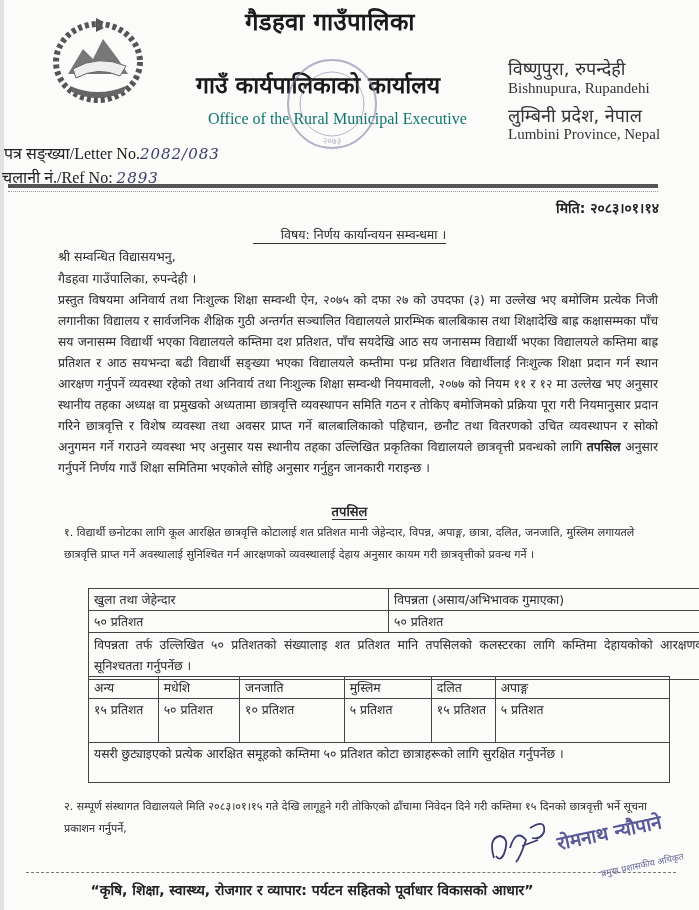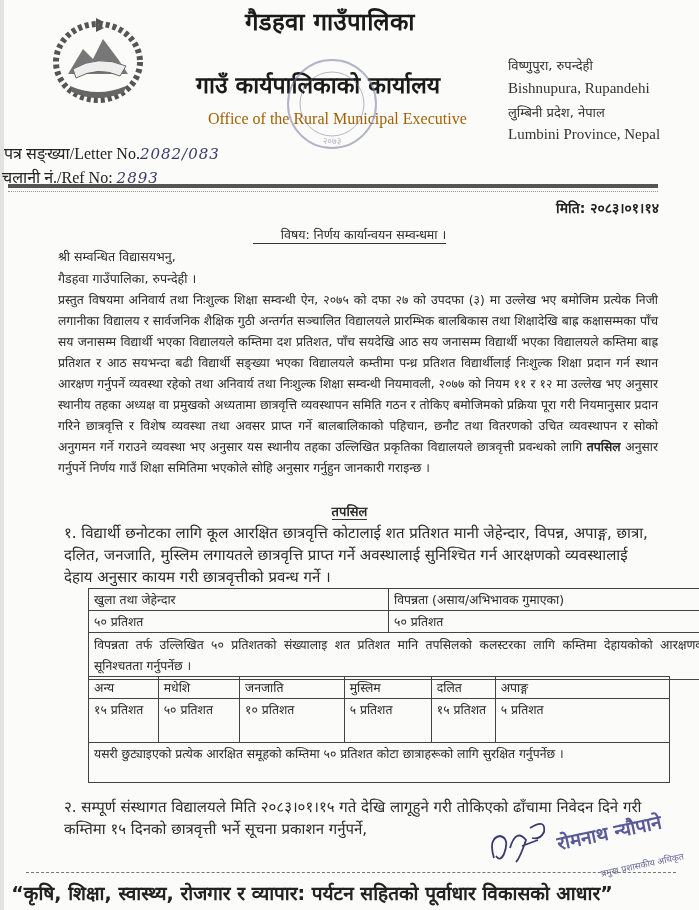--- a/index.html
+++ b/index.html
@@ -8,50 +8,50 @@
     font-family: "DejaVu Sans", sans-serif; color:#2a2a2a; position:relative;
   }
   .page { position:absolute; left:0; top:0; width:699px; height:910px; }
   .left-edge { position:absolute; left:0; top:0; width:4px; height:910px; background:#e2e2e2; }
 
   
   .emblem { position:absolute; left:48px; top:14px; width:100px; height:90px; }
   .title-np { position:absolute; left:245px; top:4px; font-size:24px; font-weight:bold; color:#1a1a1a; letter-spacing:0.3px; }
   .title-en { position:absolute; left:242px; top:46px; font-family:"Liberation Serif", serif; font-size:16px; color:#333; }
   .office-np { position:absolute; left:196px; top:68px; font-size:23px; font-weight:bold; color:#1a1a1a; }
-  .office-en { position:absolute; left:208px; top:110px; font-family:"Liberation Serif", serif; font-size:16px; color:#a16207; }
+  .office-en { position:absolute; left:208px; top:110px; font-family:"Liberation Serif", serif; font-size:16px; color:#0f766e; }
   .seal { position:absolute; left:282px; top:52px; width:100px; height:105px; opacity:0.55; }
-  .addr { position:absolute; left:508px; font-size:13px; color:#333; }
+  .addr { position:absolute; left:508px; font-size:18px; color:#333; }
   .addr.en { font-family:"Liberation Serif", serif; font-size:15px; }
   .letterno { position:absolute; left:4px; top:142px; font-family:"Liberation Serif", serif; font-size:16px; color:#222; }
   .refno { position:absolute; left:2px; top:166px; font-family:"Liberation Serif", serif; font-size:16px; color:#222; }
   .hand { font-family:"DejaVu Serif", serif; font-style:italic; color:#3a3a6a; font-size:15px; letter-spacing:1px; }
   .rule-thick { position:absolute; left:8px; top:184px; width:650px; height:4px; background:#555; }
   .rule-dot { position:absolute; left:8px; top:191px; width:650px; border-top:1px dotted #999; }
   .date { position:absolute; right:40px; top:198px; font-size:14px; font-weight:bold; color:#222; }
 
   
   .subject { position:absolute; left:0; width:699px; top:226px; text-align:center; font-size:12.5px; }
   .subject span { border-bottom:1px solid #333; padding-bottom:1px;padding-left:28px; }
   .addr-line { position:absolute; left:58px; font-size:12.5px; }
   .para { position:absolute; left:58px; width:600px; font-size:12.3px; line-height:21px; text-align:justify; }
   .heading-tapsil { position:absolute; left:0; width:699px; top:502px; text-align:center; font-size:13px; font-weight:bold; }
   .heading-tapsil span { border-bottom:1px solid #333; }
-  .item { position:absolute; left:64px; width:596px; font-size:15px; line-height:22px; }
+  .item { position:absolute; left:64px; width:596px; font-size:11px; line-height:22px; }
 
   table.q { position:absolute; left:88px; top:588px; width:626px; border-collapse:collapse; font-size:12.3px; }
   table.q td { border:1px solid #444; padding:2px 5px; vertical-align:top; }
   .t2 { position:absolute; left:88px; top:676px; width:582px; border-collapse:collapse; font-size:12.3px; }
   .t2 td { border:1px solid #444; padding:2px 5px; vertical-align:top; }
 
   .sign { position:absolute; left:486px; top:818px; width:80px; height:50px; }
   .stamp-name { position:absolute; left:560px; top:830px; color:#5a5a9a; font-weight:bold; font-size:19px; transform:rotate(-12deg); transform-origin:left bottom; white-space:nowrap; }
   .stamp-title { position:absolute; left:600px; top:858px; color:#6a6a9a; font-size:9px; transform:rotate(-12deg); white-space:nowrap; }
   .foot-rule { position:absolute; left:26px; top:872px; width:650px; border-top:1px dashed #777; }
-  .motto { position:absolute; left:0; width:624px; top:880px; text-align:center; font-size:19px; font-weight:bold; color:#222; }
+  .motto { position:absolute; left:0; width:624px; top:880px; text-align:center; font-size:14px; font-weight:bold; color:#222; }
 </style>
 </head>
 <body>
 
 <div class="page">
   <div class="left-edge"></div>
 
   <svg class="emblem" viewBox="0 0 100 90">
     <ellipse cx="50" cy="48" rx="42" ry="38" fill="none" stroke="#555" stroke-width="6" stroke-dasharray="4 3"></ellipse>
     <path d="M20 60 L35 35 L45 45 L55 25 L70 45 L80 60 Z" fill="#777"></path>

